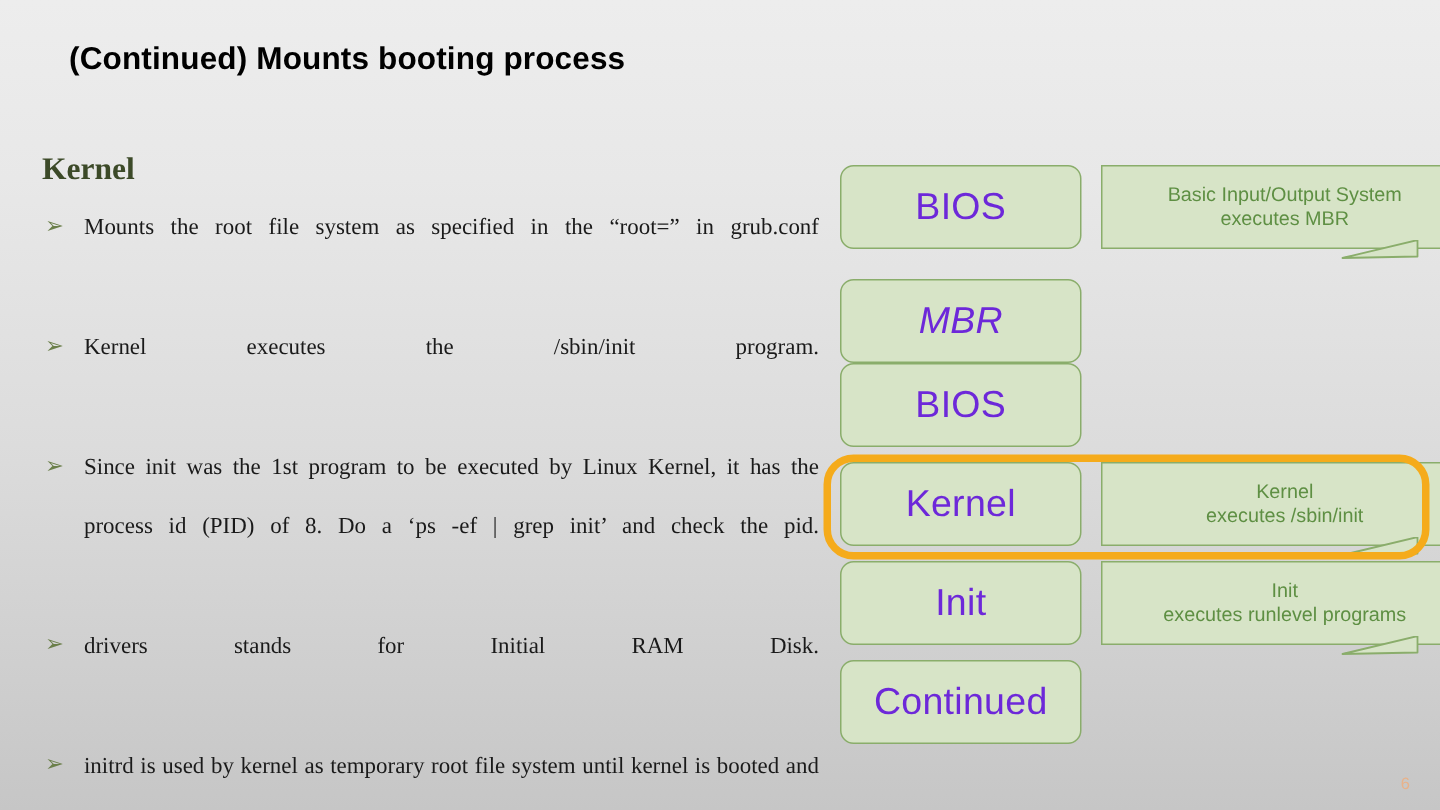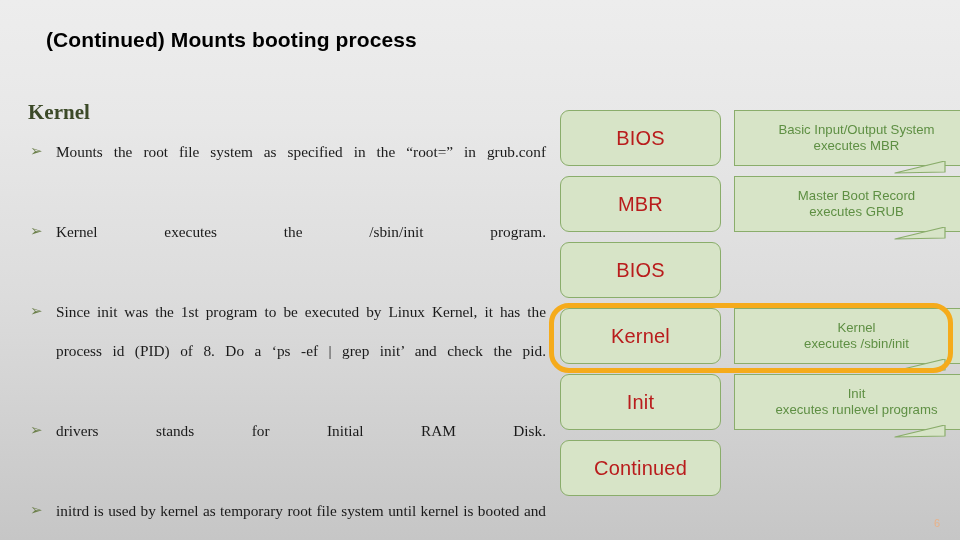--- a/index.html
+++ b/index.html
@@ -105,23 +105,23 @@
     top: 0;
     width: 161px;
     height: 56px;
     box-sizing: border-box;
     background: #d7e4c7;
     border: 1.4px solid #8aad6b;
     border-radius: 9px;
     display: flex;
     align-items: center;
     justify-content: center;
-    color: #b91c1c;
-    font-family: "Liberation Sans", sans-serif;
-    font-size: 20px;
+    color: #6d28d9;
+    font-family: "Liberation Sans", sans-serif;
+    font-size: 25px;
     font-weight: normal;
     letter-spacing: 0.2px;
   }
   .callout {
     position: absolute;
     left: 176px;
     top: 0;
     width: 218px;
     height: 56px;
   }
@@ -212,28 +212,22 @@
   <div id="diagram">
       <div class="drow" style="top: 0px;">
         <div class="stage-box">BIOS</div>
         <div class="callout">
           <div class="callout-body">Basic Input/Output System<br>executes MBR</div>
           <div class="callout-tail"><svg width="52" height="13" viewBox="0 0 52 13">
               <path d="M51 0 L51 11 L1 12 Z" fill="#d7e4c7" stroke="#8aad6b" stroke-width="1.2" stroke-linejoin="round"></path>
             </svg></div>
         </div>
       </div>
-      <div class="drow" style="top: 66px;">
+      <div class="drow" style="top: 76px; font-style: italic;">
         <div class="stage-box">MBR</div>
-        <div class="callout">
-          <div class="callout-body">Master Boot Record<br>executes GRUB</div>
-          <div class="callout-tail"><svg width="52" height="13" viewBox="0 0 52 13">
-              <path d="M51 0 L51 11 L1 12 Z" fill="#d7e4c7" stroke="#8aad6b" stroke-width="1.2" stroke-linejoin="round"></path>
-            </svg></div>
-        </div>
       </div>
       <div class="drow" style="top: 132px;">
         <div class="stage-box">BIOS</div>
       </div>
       <div class="drow" style="top: 198px;">
         <div class="stage-box">Kernel</div>
         <div class="callout">
           <div class="callout-body">Kernel<br>executes /sbin/init</div>
           <div class="callout-tail"><svg width="52" height="13" viewBox="0 0 52 13">
               <path d="M51 0 L51 11 L1 12 Z" fill="#d7e4c7" stroke="#8aad6b" stroke-width="1.2" stroke-linejoin="round"></path>

